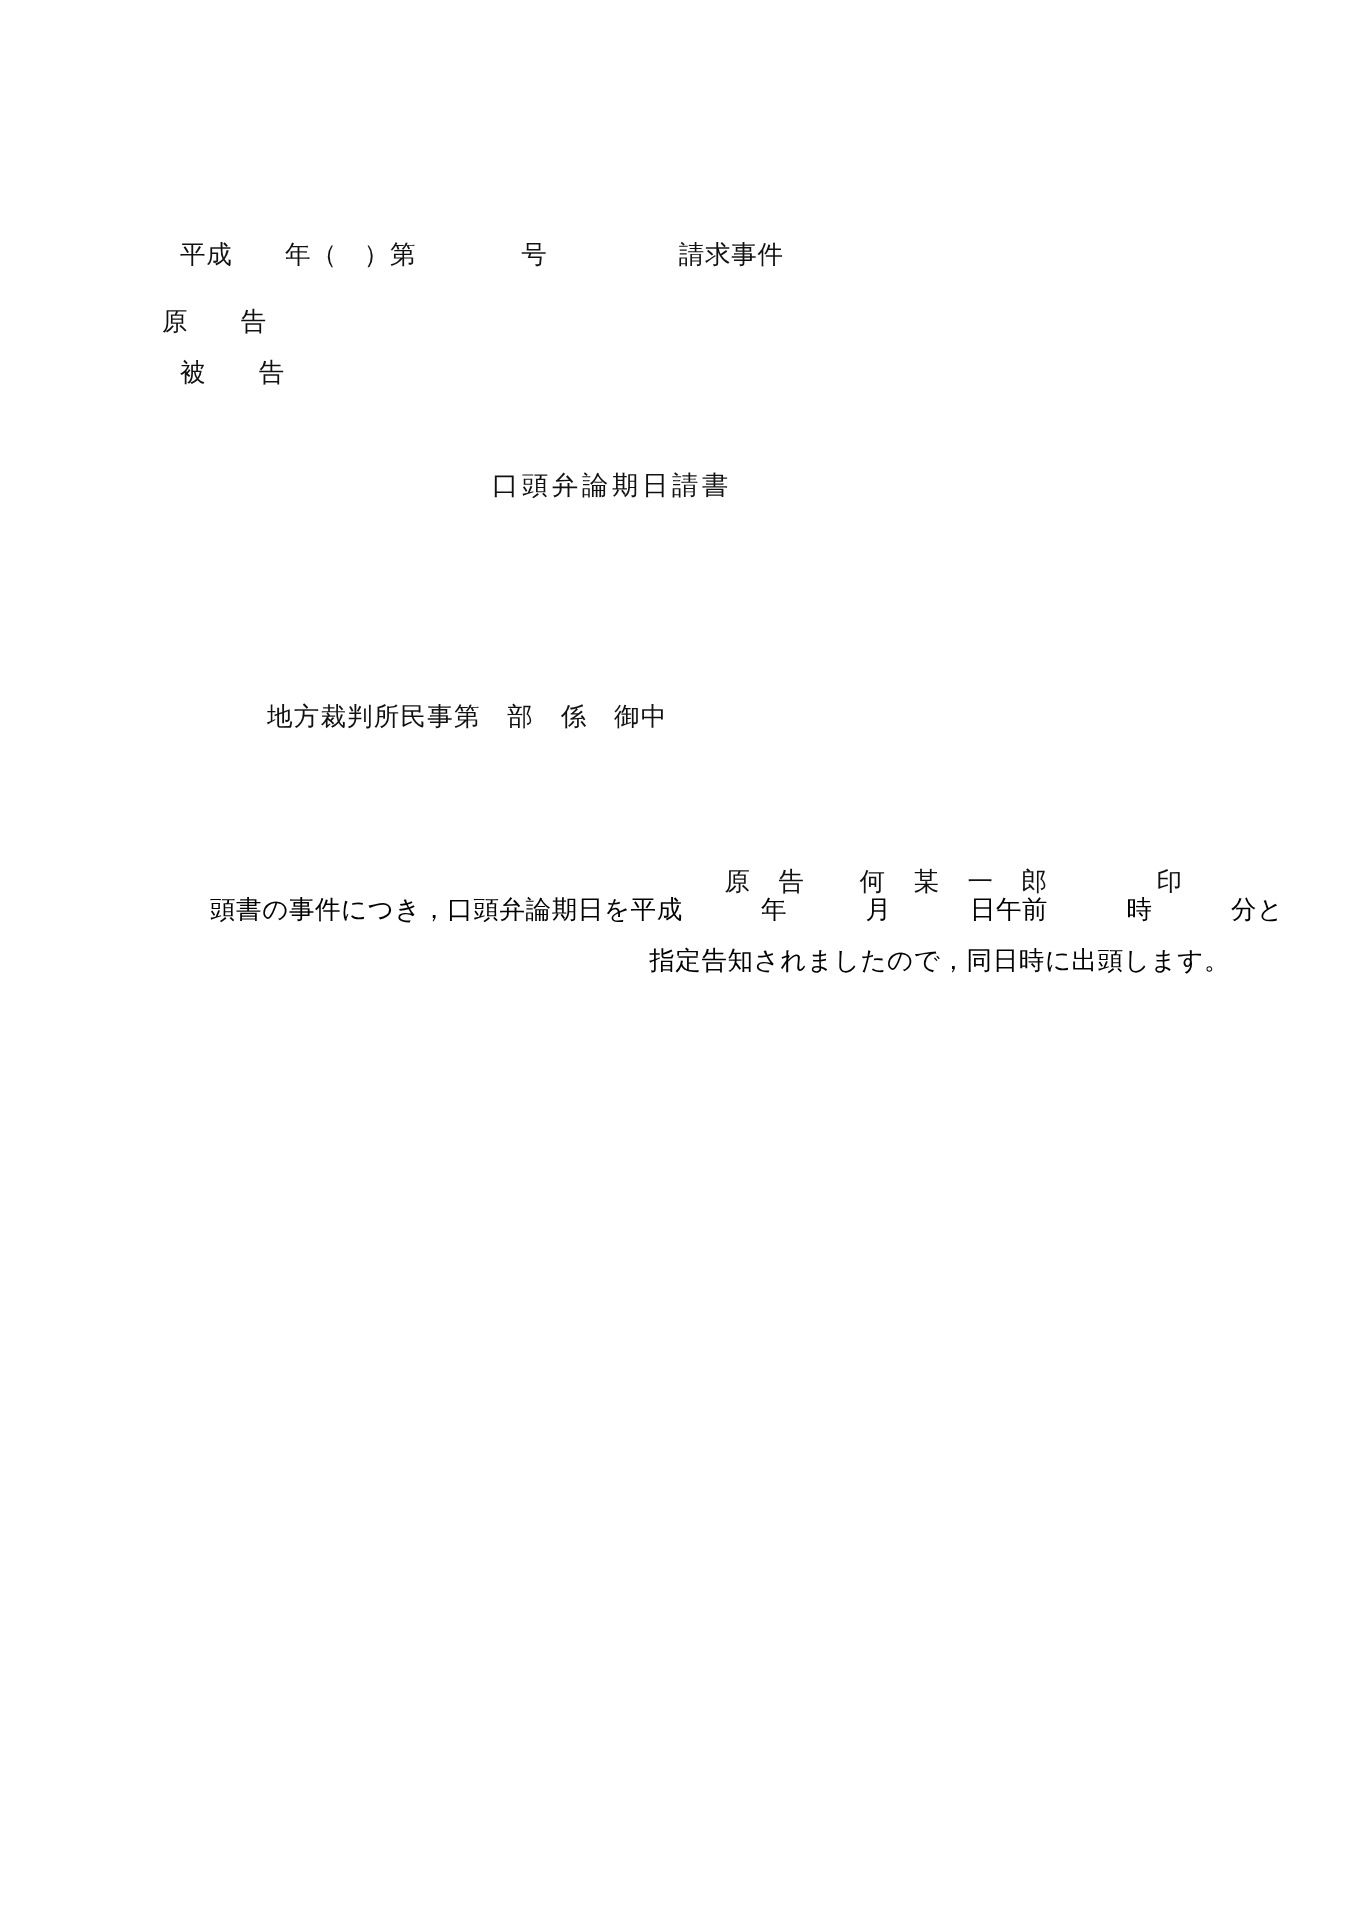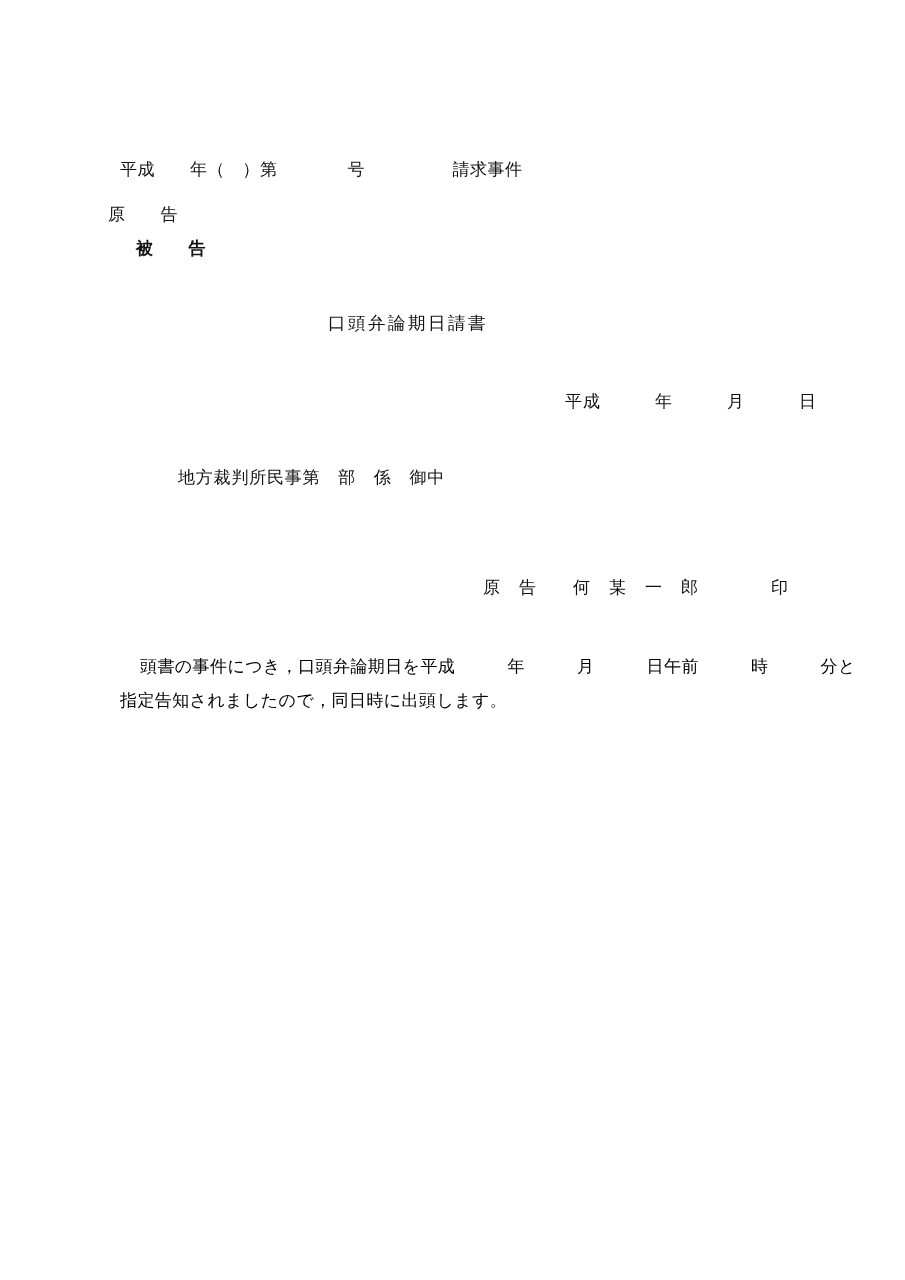--- a/index.html
+++ b/index.html
@@ -28,21 +28,21 @@
     white-space: pre;
     font-size: 17px;
     line-height: 1.4;
     letter-spacing: 0.5px;
     color: #111111;
   }
 
   
   .case-no   { left: 120px; top: 158px; }
   .plaintiff { left: 108px; top: 203px; }
-  .defendant { left: 136px; top: 237px; font-weight: bold; }
+  .defendant { left: 120px; top: 237px; }
 
   
   .doc-title {
     left: 0;
     top: 311px;
     width: 776px;
     text-align: center;
     font-size: 17.5px;
     letter-spacing: 2.5px;
     padding-left: 40px;
@@ -68,25 +68,26 @@
     left: 483px;
     top: 544px;
     letter-spacing: 1px;
     margin-top: 32px;
   }
 
   
   .body-block {
     position: absolute;
     left: 120px;
-    top: 650px;
+    top: 590px;
     width: 700px;
     font-size: 17px;
     line-height: 2.0;
     letter-spacing: 0.4px;
+    text-align: right;
   }
   .body-line {
     white-space: pre;
     display: block;
   }
   .body-line.indent {
     text-indent: 20px;
   }
 </style>
 </head>
@@ -95,21 +96,20 @@
 <div class="page">
 
   <div class="line case-no">平成　　年（　）第　　　　号　　　　　請求事件</div>
 
   <div class="line plaintiff">原　　告</div>
 
   <div class="line defendant">被　　告</div>
 
   <div class="line doc-title">口頭弁論期日請書</div>
 
-  <div class="line doc-date">平成　　　年　　　月　　　日</div>
 
   <div class="line addressee">地方裁判所民事第　部　係　御中</div>
 
   <div class="line signer">原　告　　何　某　一　郎　　　　印</div>
 
   <div class="body-block">
     <span class="body-line indent">頭書の事件につき，口頭弁論期日を平成　　　年　　　月　　　日午前　　　時　　　分と</span>
     <span class="body-line">指定告知されましたので，同日時に出頭します。</span>
   </div>
 

